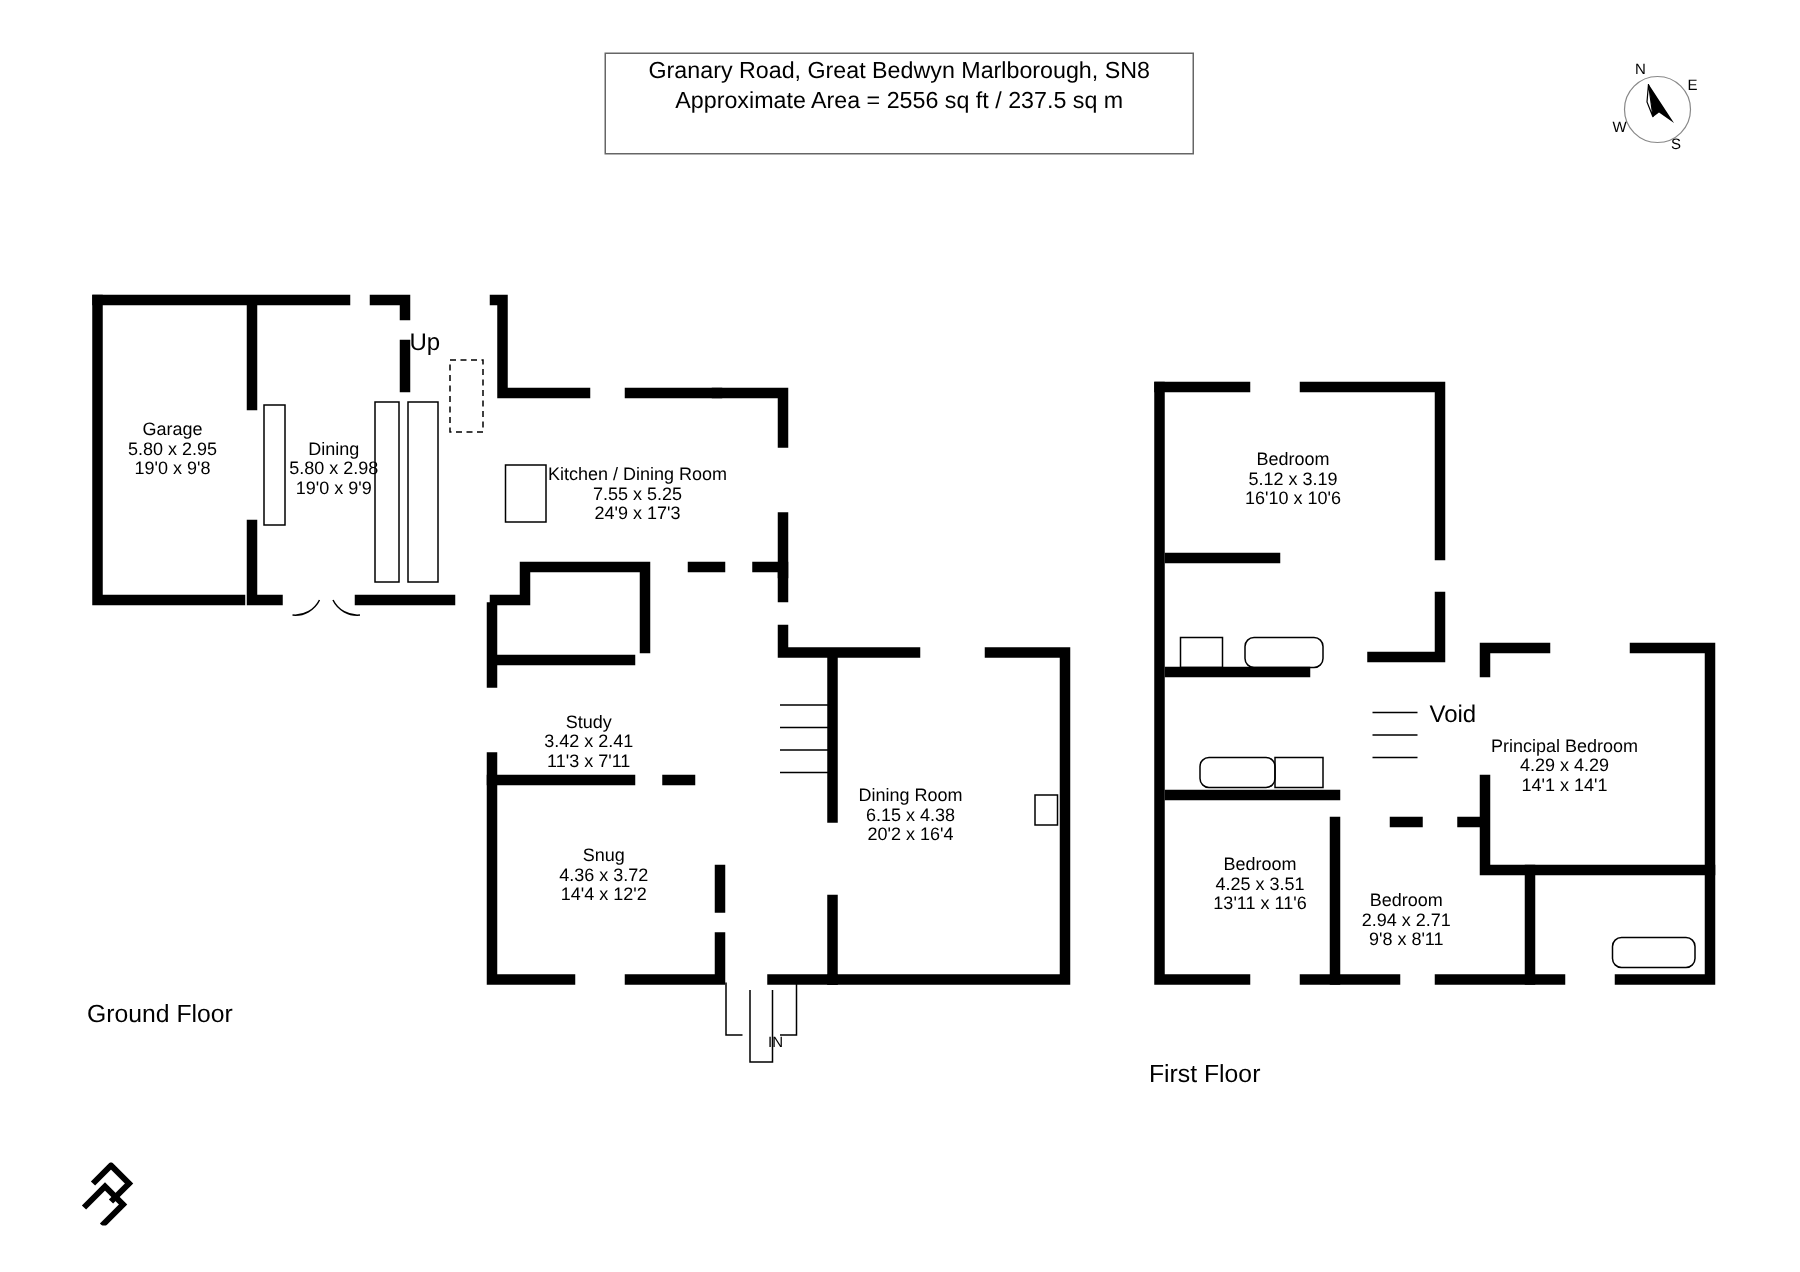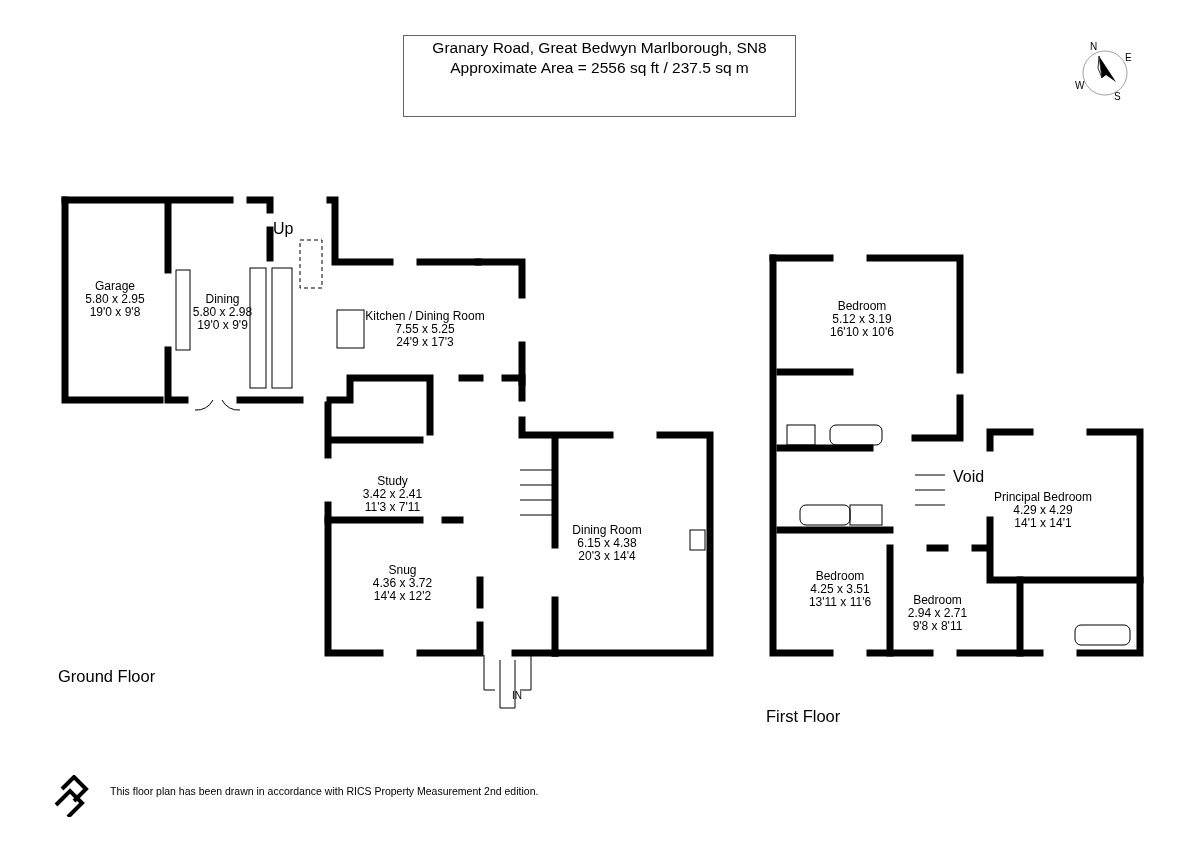--- a/index.html
+++ b/index.html
@@ -1,17 +1,17 @@
 <!DOCTYPE html>
 <html><head>
 <meta charset="utf-8">
 <style>
   html, body { margin:0; padding:0; background:#fff; }
   body { width:1200px; height:848px; position:relative; overflow:hidden; font-family:"Liberation Sans", sans-serif; color:#000; }
-  .title-box { position:absolute; left:403px; top:35px; width:393px; height:82px; border:1px solid #666; text-align:center; font-size:15.5px; line-height:20px; padding-top:2px; box-sizing:border-box; }
+  .title-box { position:absolute; left:403px; top:35px; width:393px; height:68px; border:1px solid #666; text-align:center; font-size:15.5px; line-height:20px; padding-top:2px; box-sizing:border-box; }
   .floor-label { position:absolute; font-size:16.5px; }
   .room { position:absolute; text-align:center; font-size:12px; line-height:13px; }
   .tiny { position:absolute; font-size:16px; }
   .footer { position:absolute; left:110px; top:781px; font-size:10.5px; line-height:20px; }
   svg.plan { position:absolute; left:0; top:0; }
 </style>
 </head>
 <body>
 
 <div class="title-box">
@@ -127,21 +127,21 @@
   <div>11'3 x 7'11</div>
 </div>
 <div class="room" style="left:360px;top:564px;width:85px;">
   <div>Snug</div>
   <div>4.36 x 3.72</div>
   <div>14'4 x 12'2</div>
 </div>
 <div class="room" style="left:557px;top:524px;width:100px;">
   <div>Dining Room</div>
   <div>6.15 x 4.38</div>
-  <div>20'3 x 14'4</div>
+  <div>20'2 x 16'4</div>
 </div>
 <div class="tiny" style="left:512px;top:690px;font-size:10px;">IN</div>
 <div class="floor-label" style="left:58px;top:667px;">Ground Floor</div>
 
 <div class="room" style="left:812px;top:300px;width:100px;">
   <div>Bedroom</div>
   <div>5.12 x 3.19</div>
   <div>16'10 x 10'6</div>
 </div>
 <div class="tiny" style="left:953px;top:468px;">Void</div>
@@ -164,14 +164,13 @@
 
 <div style="position:absolute;left:52px;top:775px;width:38px;height:42px;">
   <svg width="38" height="42">
     <g fill="none" stroke="#000" stroke-width="4">
       <path d="M4,30 L18,16 L30,28 L16,42"></path>
       <path d="M10,14 L22,2 L34,14 L22,26"></path>
     </g>
   </svg>
 </div>
 <div class="footer">
-  <div>This floor plan has been drawn in accordance with RICS Property Measurement 2nd edition.</div>
 </div>
 
 </body></html>

